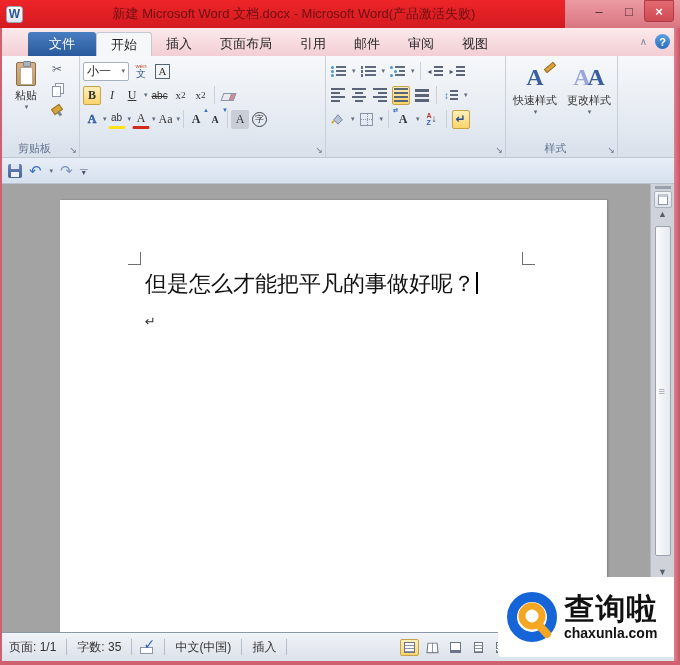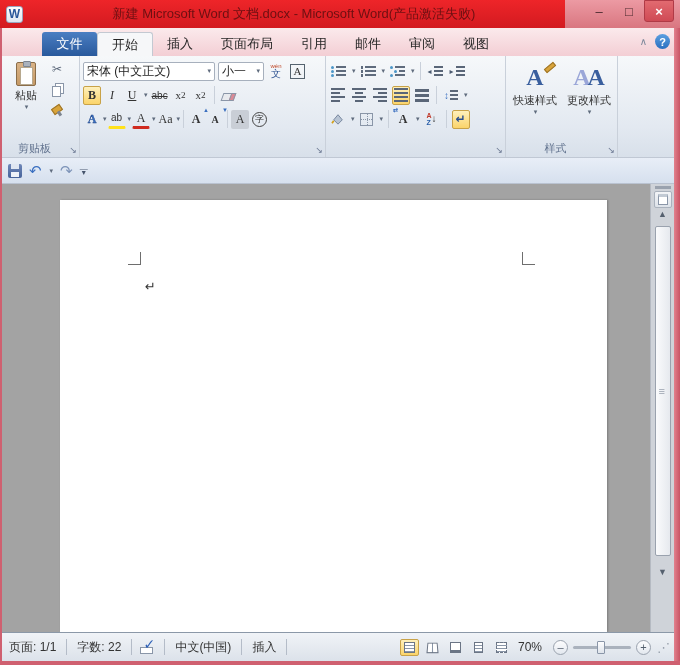--- a/index.html
+++ b/index.html
@@ -10,21 +10,21 @@
   #titlebar{position:absolute;left:0;top:0;width:680px;height:28px;background:linear-gradient(#ec9aa3,#d97680);}
   #title-red{position:absolute;left:0;top:0;width:565px;height:28px;background:linear-gradient(#ee2529,#d31a20);display:flex;align-items:center;}
   .appicon{width:17px;height:17px;margin-left:6px;background:linear-gradient(#fdfdfd,#dfe6f2);border:1px solid #9aa6c0;border-radius:3px;color:#2b579a;font-weight:bold;font-size:12px;display:flex;align-items:center;justify-content:center;}
   .title-text{flex:1;text-align:center;font-size:13px;color:#6d1012;white-space:nowrap;overflow:hidden;}
   .winbtns{position:absolute;right:6px;top:0;height:24px;display:flex;}
   .winbtn{width:30px;height:22px;display:flex;align-items:center;justify-content:center;color:#4a2a2e;font-size:13px;}
   .winbtn.close{background:linear-gradient(#e26a70,#cf4a55);border:1px solid #b03a46;border-radius:0 0 3px 3px;color:#fff;font-weight:bold;}
 
   
   #tabrow{position:absolute;left:0;top:28px;width:680px;height:28px;background:linear-gradient(#fbeaec,#f3ced4);display:flex;align-items:flex-end;}
-  .tab-file{width:55px;height:24px;margin-left:42px;background:linear-gradient(#4a7ec2,#29599c);border-radius:3px 3px 0 0;color:#fff;font-size:13px;display:flex;align-items:center;justify-content:center;}
+  .tab-file{width:68px;height:24px;margin-left:28px;background:linear-gradient(#4a7ec2,#29599c);border-radius:3px 3px 0 0;color:#fff;font-size:13px;display:flex;align-items:center;justify-content:center;}
   .tab{height:24px;padding:0 14px;font-size:13px;color:#262626;display:flex;align-items:center;}
   .tab.active{background:#f6f7f9;border:1px solid #c3c9d2;border-bottom:none;border-radius:3px 3px 0 0;}
   .tabrow-right{position:absolute;right:10px;top:6px;display:flex;gap:8px;align-items:center;}
   .collapse{color:#7a8699;font-size:10px;}
   .help{width:15px;height:15px;border-radius:50%;background:linear-gradient(#5da0e0,#2a6fc0);color:#fff;font-size:11px;font-weight:bold;display:flex;align-items:center;justify-content:center;}
 
   
   #ribbon{position:absolute;left:2px;top:56px;width:672px;height:102px;background:linear-gradient(#f6f8fa,#e3e9f1 70%,#d8e0ea);border-bottom:1px solid #c0c8d4;display:flex;}
   .group{position:relative;height:100%;border-right:1px solid #c9d0da;padding:3px 2px 15px 3px;}
   .glabel{position:absolute;bottom:1px;left:0;right:12px;text-align:center;font-size:11px;color:#62738f;}
@@ -218,24 +218,20 @@
         <span class="tbtn">
             <i class="brush"></i>
           </span>
       </div>
       <span class="glabel">剪贴板</span>
       <span class="lau">↘</span>
     </div>
 
     <div class="group" style="width:246px;">
       <div class="rrow" style="gap:3px;">
-        <span class="selectbox" style="width:132px;">
-          <span>宋体 (中文正文)</span>
-          <span class="dd">▾</span>
-        </span>
         <span class="selectbox" style="width:46px;">
           <span>小一</span>
           <span class="dd">▾</span>
         </span>
         <span class="tbtn">
           <span class="phon">
               <i>wén</i>
               <span>文</span>
             </span>
         </span>
@@ -443,41 +439,42 @@
         <span>—</span>
         <span>▾</span>
       </span>
   </div>
 
   <div id="docarea">
     <div id="page">
       <i class="cropmark cm-tl"></i>
       <i class="cropmark cm-tr"></i>
       <div id="textblock">
+        <div><span>但是怎么才能把平凡的事做好呢？</span><span class="caret"></span></div>
         <div><span class="paramark-doc">↵</span></div>
       </div>
     </div>
 
     <div id="scrollcol">
       <span class="splitbar"></span>
       <span class="rulerbtn">
           <i></i>
         </span>
       <span class="sarrow">▲</span>
       <span class="strack">
         <span class="sthumb"></span>
         <span class="sarrow downarr">▼</span>
       </span>
     </div>
   </div>
 
   <div id="statusbar">
     <span class="scell">页面: 1/1</span>
     <span class="sep"></span>
-    <span class="scell">字数: 22</span>
+    <span class="scell">字数: 35</span>
     <span class="sep"></span>
     <span class="spell">
         <b></b>
         <s>✓</s>
       </span>
     <span class="sep"></span>
     <span class="scell">中文(中国)</span>
     <span class="sep"></span>
     <span class="scell">插入</span>
     <span class="sep"></span>
@@ -506,14 +503,25 @@
         <span class="zbtn">+</span>
       </span>
       <span class="grip">⋰</span>
     </span>
   </div>
 
   <div id="frame-left"></div>
   <div id="frame-right"></div>
   <div id="frame-bottom"></div>
 
+  <div id="watermark">
+    <svg width="54" height="54" viewBox="0 0 54 54">
+      <circle cx="26" cy="27" r="20" fill="none" stroke="#1565d8" stroke-width="10"></circle>
+      <circle cx="26" cy="26" r="10" fill="none" stroke="#f5a623" stroke-width="7"></circle>
+      <line x1="33" y1="35" x2="41" y2="44" stroke="#f5a623" stroke-width="8" stroke-linecap="round"></line>
+    </svg>
+    <span class="wm-text">
+      <span class="wm-brand">查询啦</span>
+      <span class="wm-domain">chaxunla.com</span>
+    </span>
+  </div>
 
 </div>
 
 </body></html>

